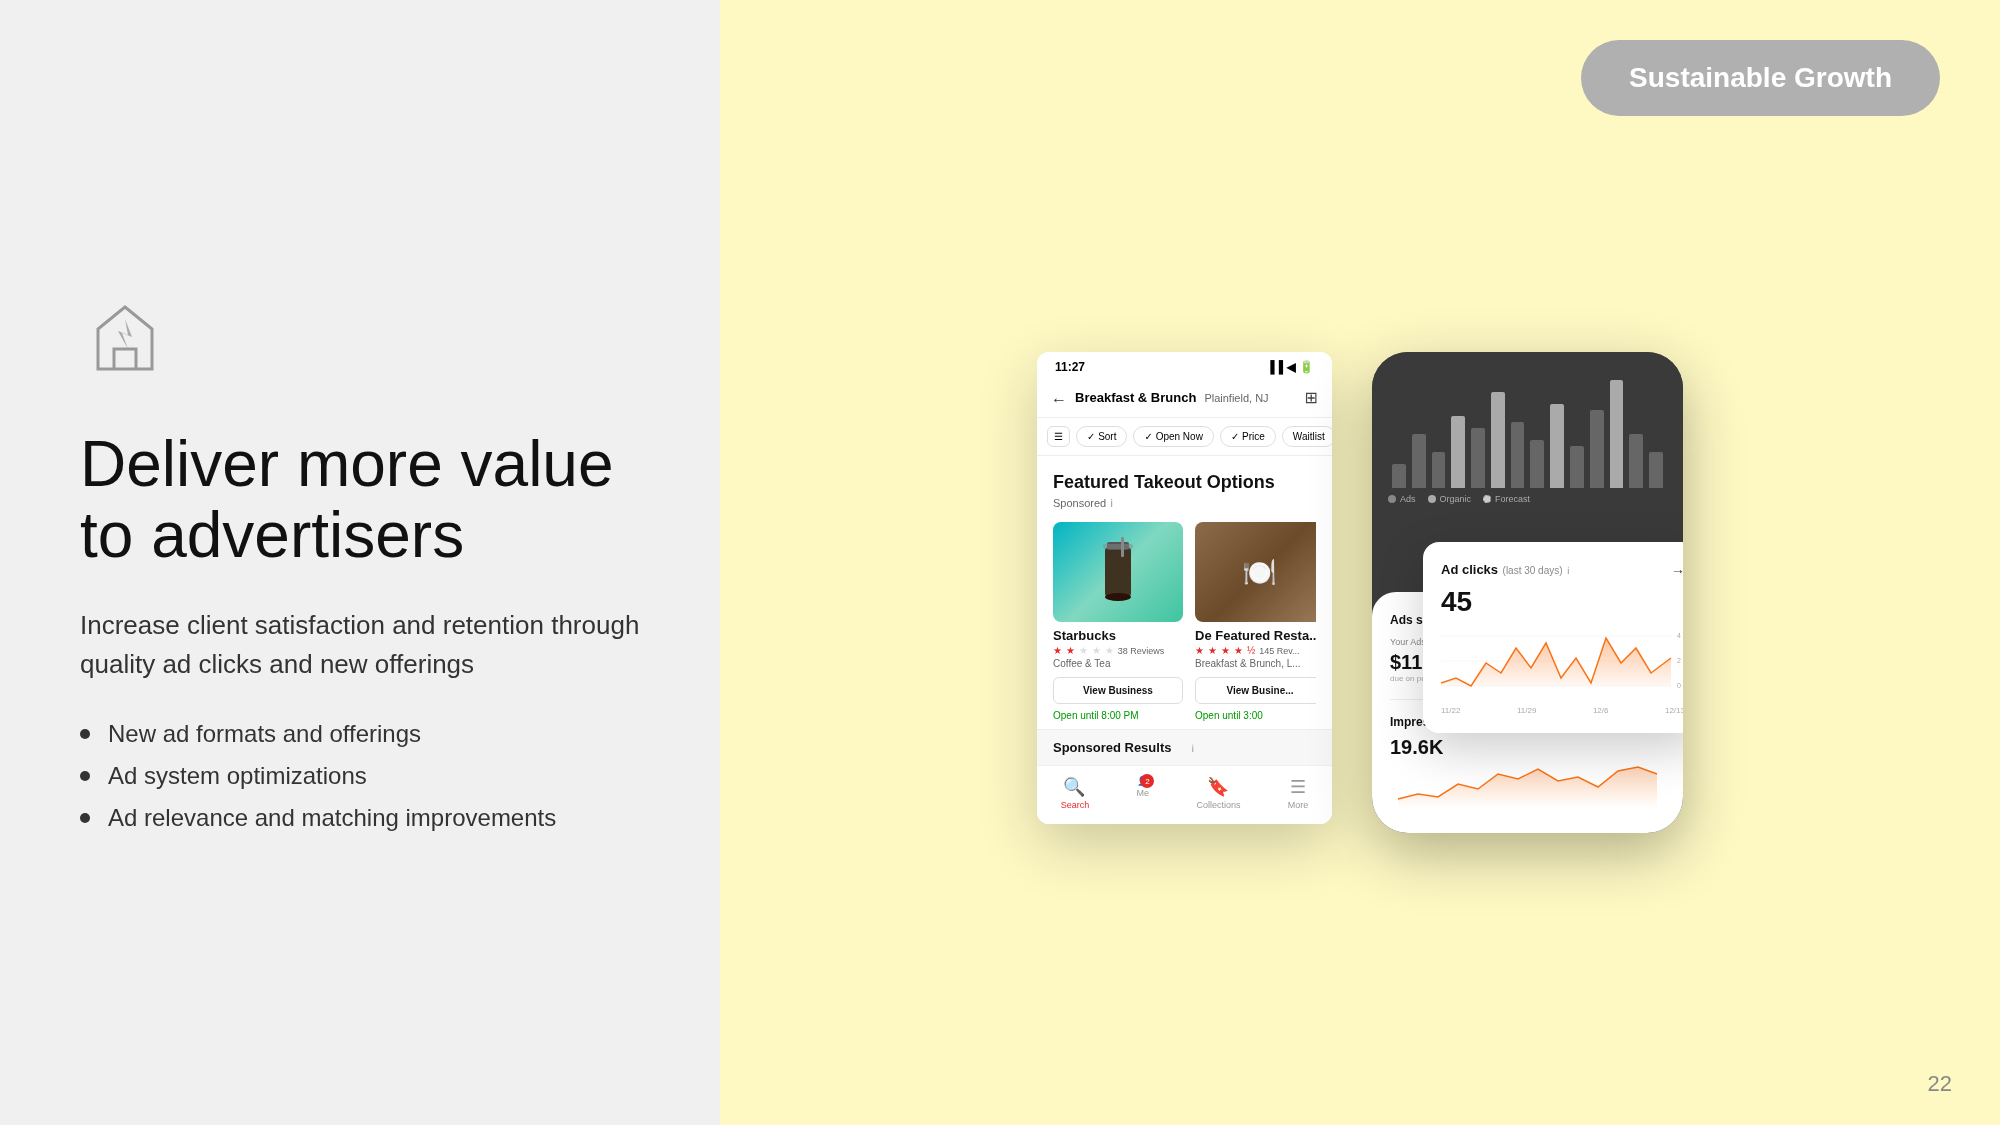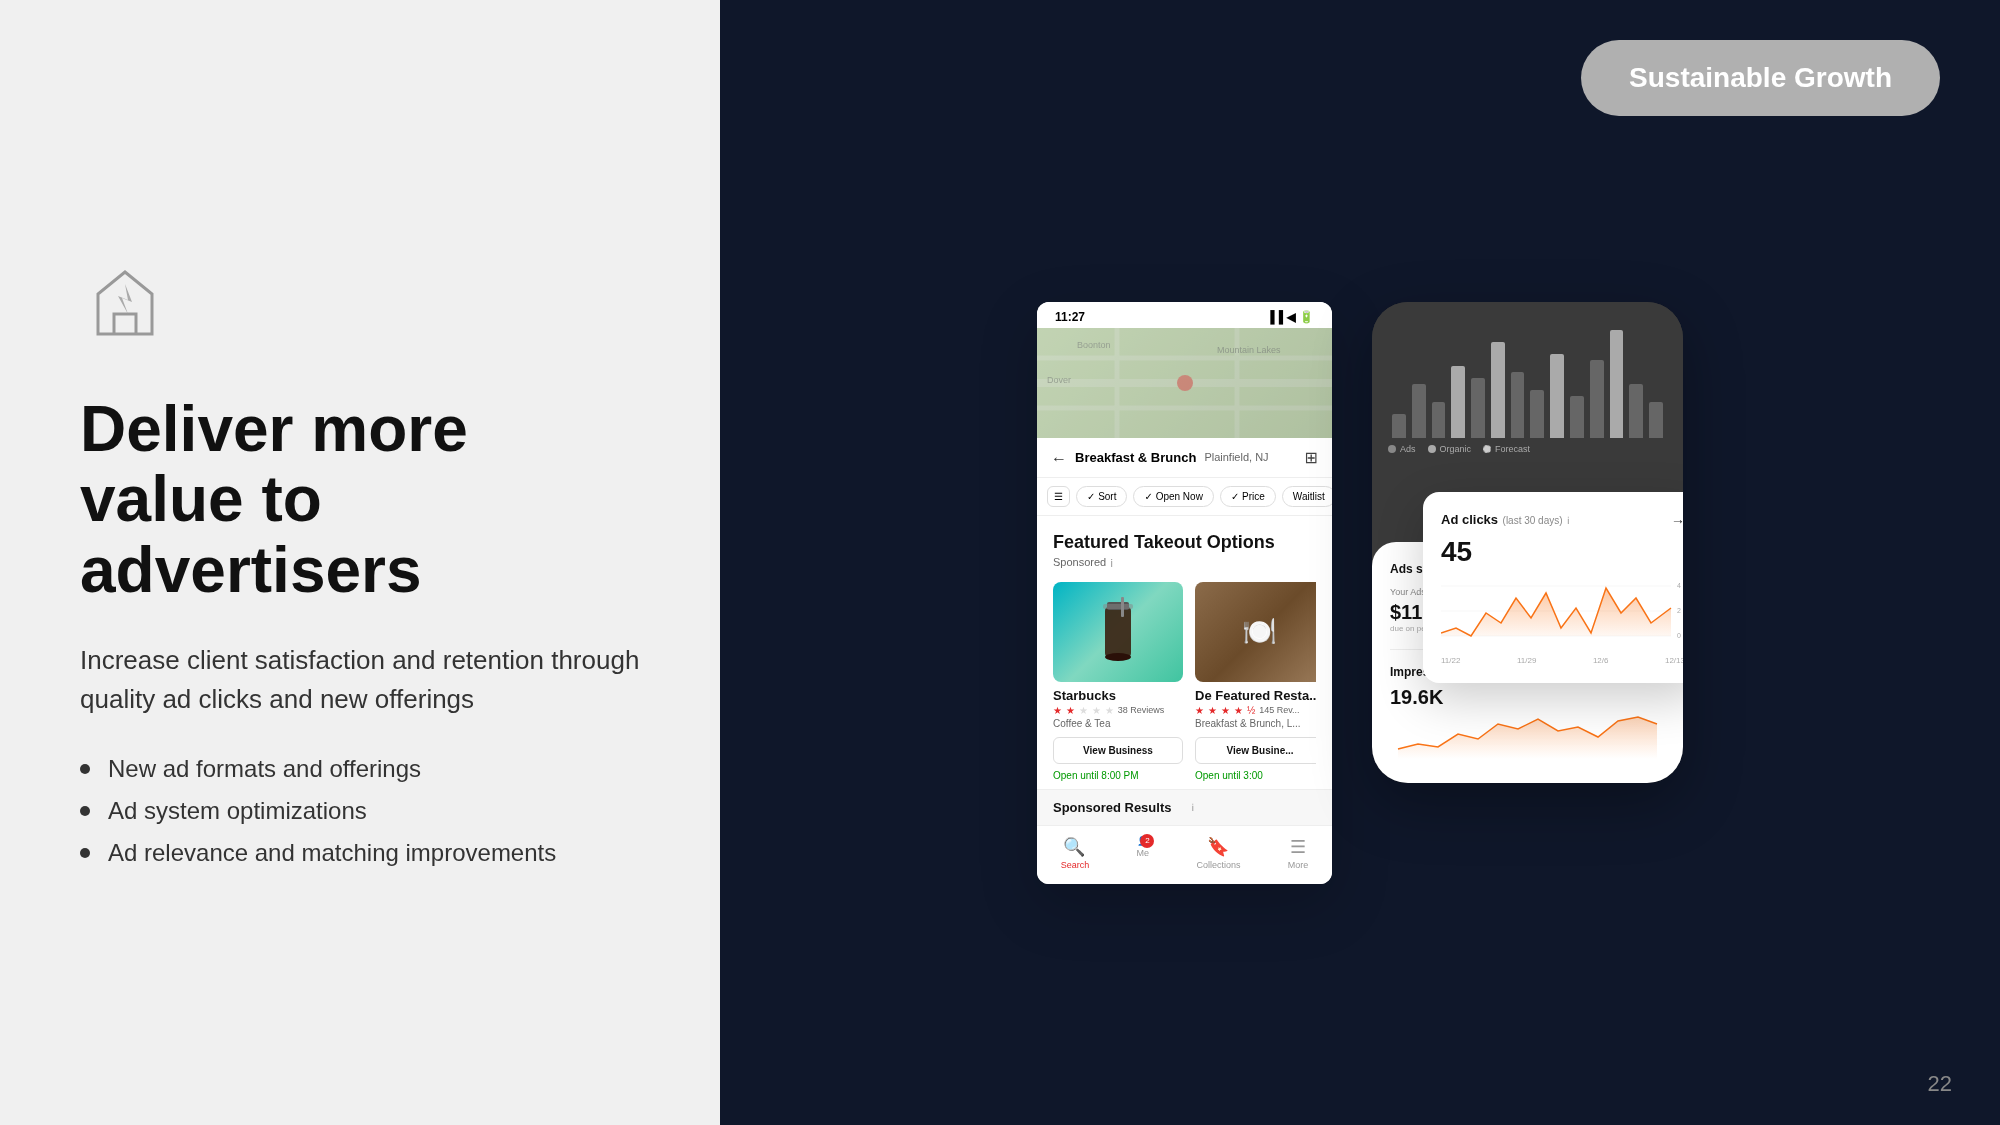--- a/index.html
+++ b/index.html
@@ -24,21 +24,21 @@
     }
 
     .logo-icon {
       width: 90px;
       height: 90px;
       margin-bottom: 40px;
     }
 
     .main-heading {
       font-size: 64px;
-      font-weight: 700;
+      font-weight: 400;
       color: #111;
       line-height: 1.1;
       margin-bottom: 36px;
     }
 
     .subtitle {
       font-size: 26px;
       color: #333;
       line-height: 1.5;
       margin-bottom: 36px;
@@ -64,21 +64,21 @@
       height: 10px;
       background: #333;
       border-radius: 50%;
       flex-shrink: 0;
     }
 
     
     .right-panel {
       flex: 1;
       height: 1125px;
-      background: #0f172a;
+      background: #fef9c3;
       position: relative;
       display: flex;
       align-items: center;
       justify-content: center;
     }
 
     
     .sustainable-badge {
       position: absolute;
       top: 40px;
@@ -583,36 +583,20 @@
 
   <div class="phones-container">
 
     <div class="phone-1">
 
       <div class="phone-status-bar">
         <span>11:27</span>
         <span>▐▐ ◀ 🔋</span>
       </div>
 
-      <div class="map-area">
-        <svg class="map-grid" viewBox="0 0 295 110" xmlns="http://www.w3.org/2000/svg">
-          <rect fill="#b8cca0" width="295" height="110"></rect>
-
-          <line x1="0" y1="55" x2="295" y2="55" stroke="#d0dac0" stroke-width="8"></line>
-          <line x1="0" y1="30" x2="295" y2="30" stroke="#d0dac0" stroke-width="5"></line>
-          <line x1="0" y1="80" x2="295" y2="80" stroke="#d0dac0" stroke-width="5"></line>
-          <line x1="80" y1="0" x2="80" y2="110" stroke="#d0dac0" stroke-width="5"></line>
-          <line x1="200" y1="0" x2="200" y2="110" stroke="#d0dac0" stroke-width="5"></line>
-
-          <circle cx="148" cy="55" r="8" fill="#e4292a"></circle>
-          <text x="40" y="20" font-size="9" fill="#555">Boonton</text>
-          <text x="10" y="55" font-size="9" fill="#555">Dover</text>
-          <text x="180" y="25" font-size="9" fill="#555">Mountain Lakes</text>
-        </svg>
-      </div>
 
       <div class="breadcrumb-bar">
         <span class="back-arrow">←</span>
         <span class="breadcrumb-text">Breakfast &amp; Brunch</span>
         <span class="breadcrumb-sub">Plainfield, NJ</span>
         <span class="map-icon-sm">⊞</span>
       </div>
 
       <div class="filter-bar">
         <span class="filter-icon">☰</span>

